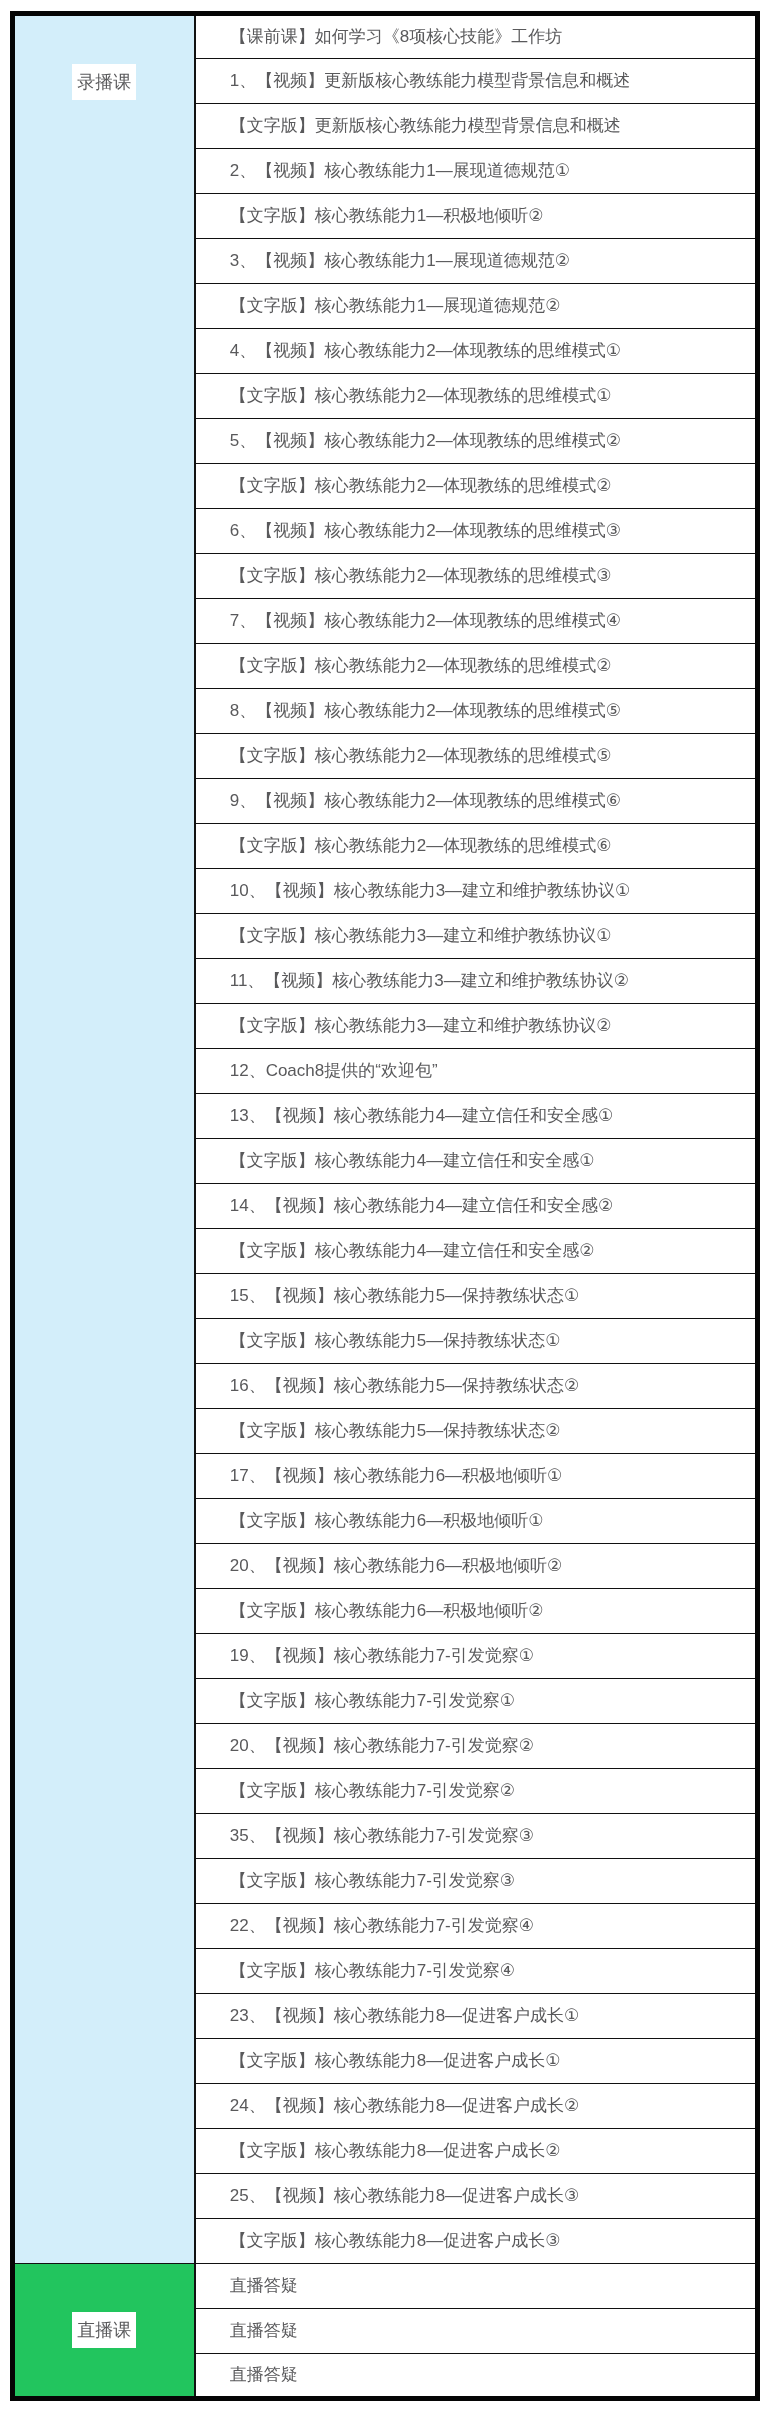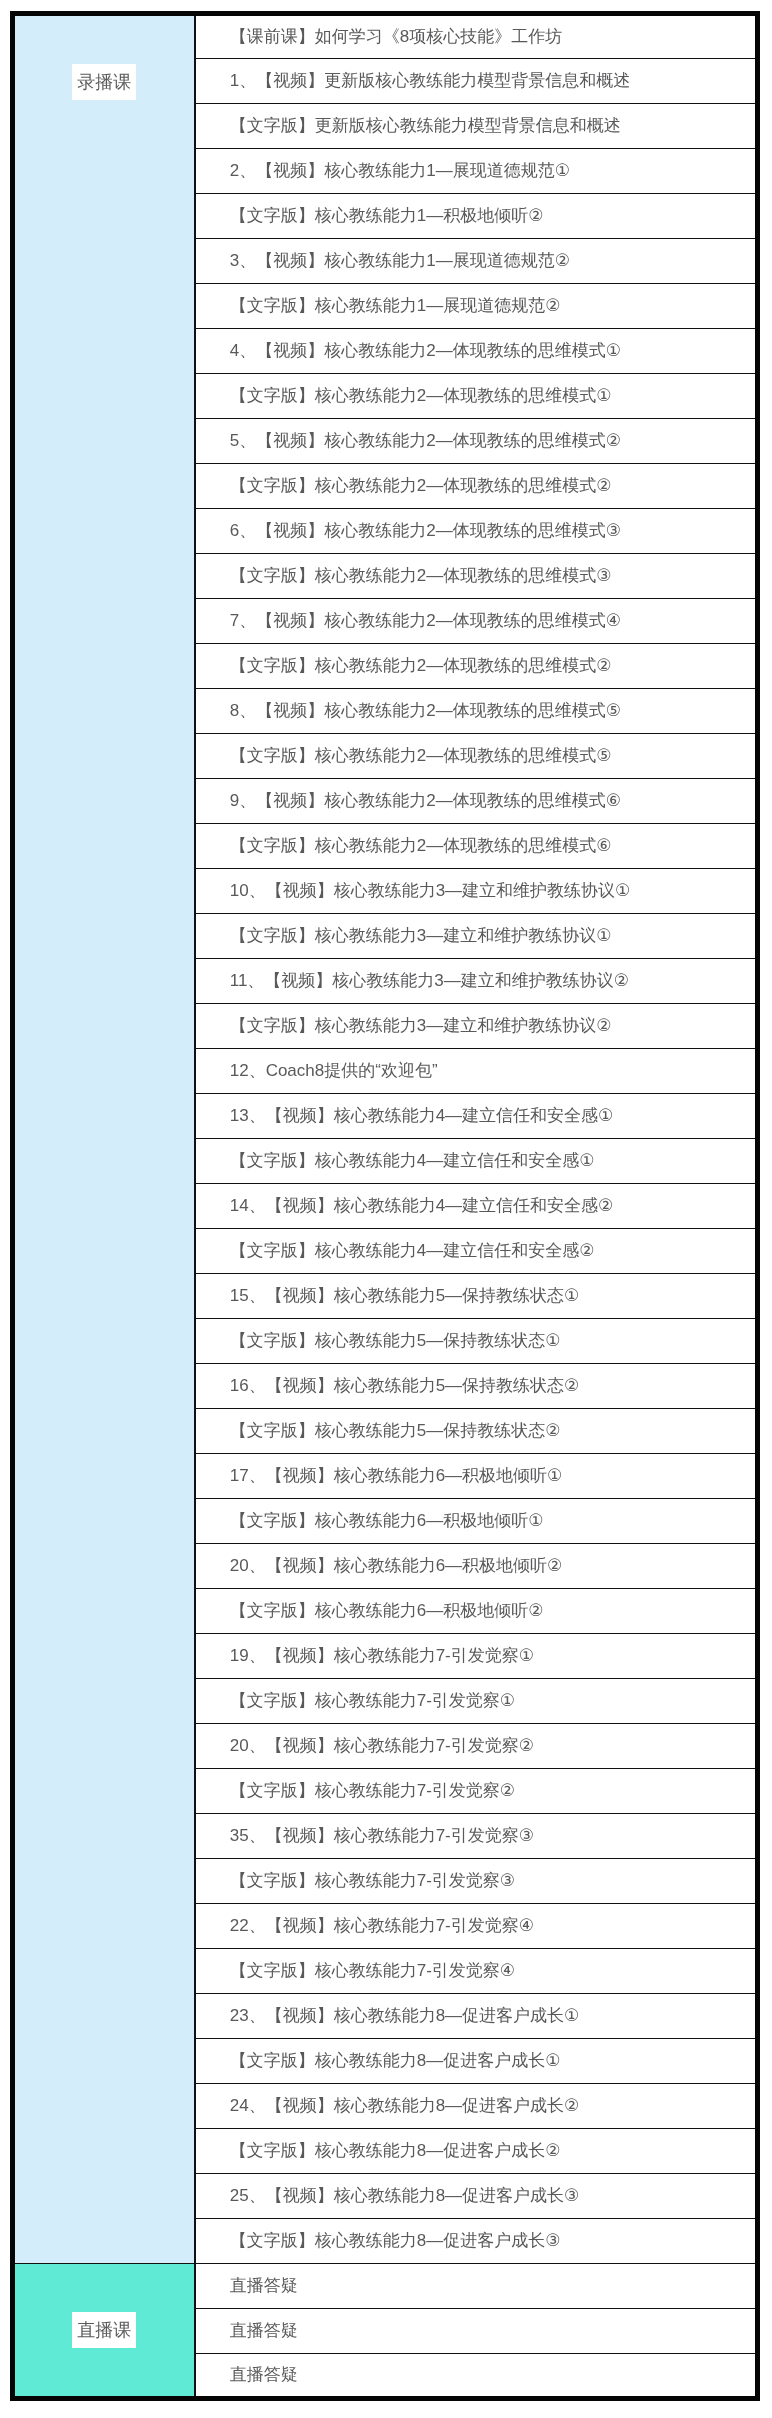--- a/index.html
+++ b/index.html
@@ -215,21 +215,21 @@
         <tr>
           <td class="content-cell"><span>【文字版】核心教练能力8—促进客户成长②</span></td>
         </tr>
         <tr>
           <td class="content-cell"><span>25、【视频】核心教练能力8—促进客户成长③</span></td>
         </tr>
         <tr>
           <td class="content-cell"><span>【文字版】核心教练能力8—促进客户成长③</span></td>
         </tr>
         <tr>
-          <td class="left-cell" rowspan="3" style="background: #5eead4;"><span class="label-hl">直播课</span></td>
+          <td class="left-cell" rowspan="3" style="background: #22c55e;"><span class="label-hl">直播课</span></td>
           <td class="content-cell"><span>直播答疑</span></td>
         </tr>
         <tr>
           <td class="content-cell"><span>直播答疑</span></td>
         </tr>
         <tr>
           <td class="content-cell"><span>直播答疑</span></td>
         </tr>
       </tbody>
   </table>

